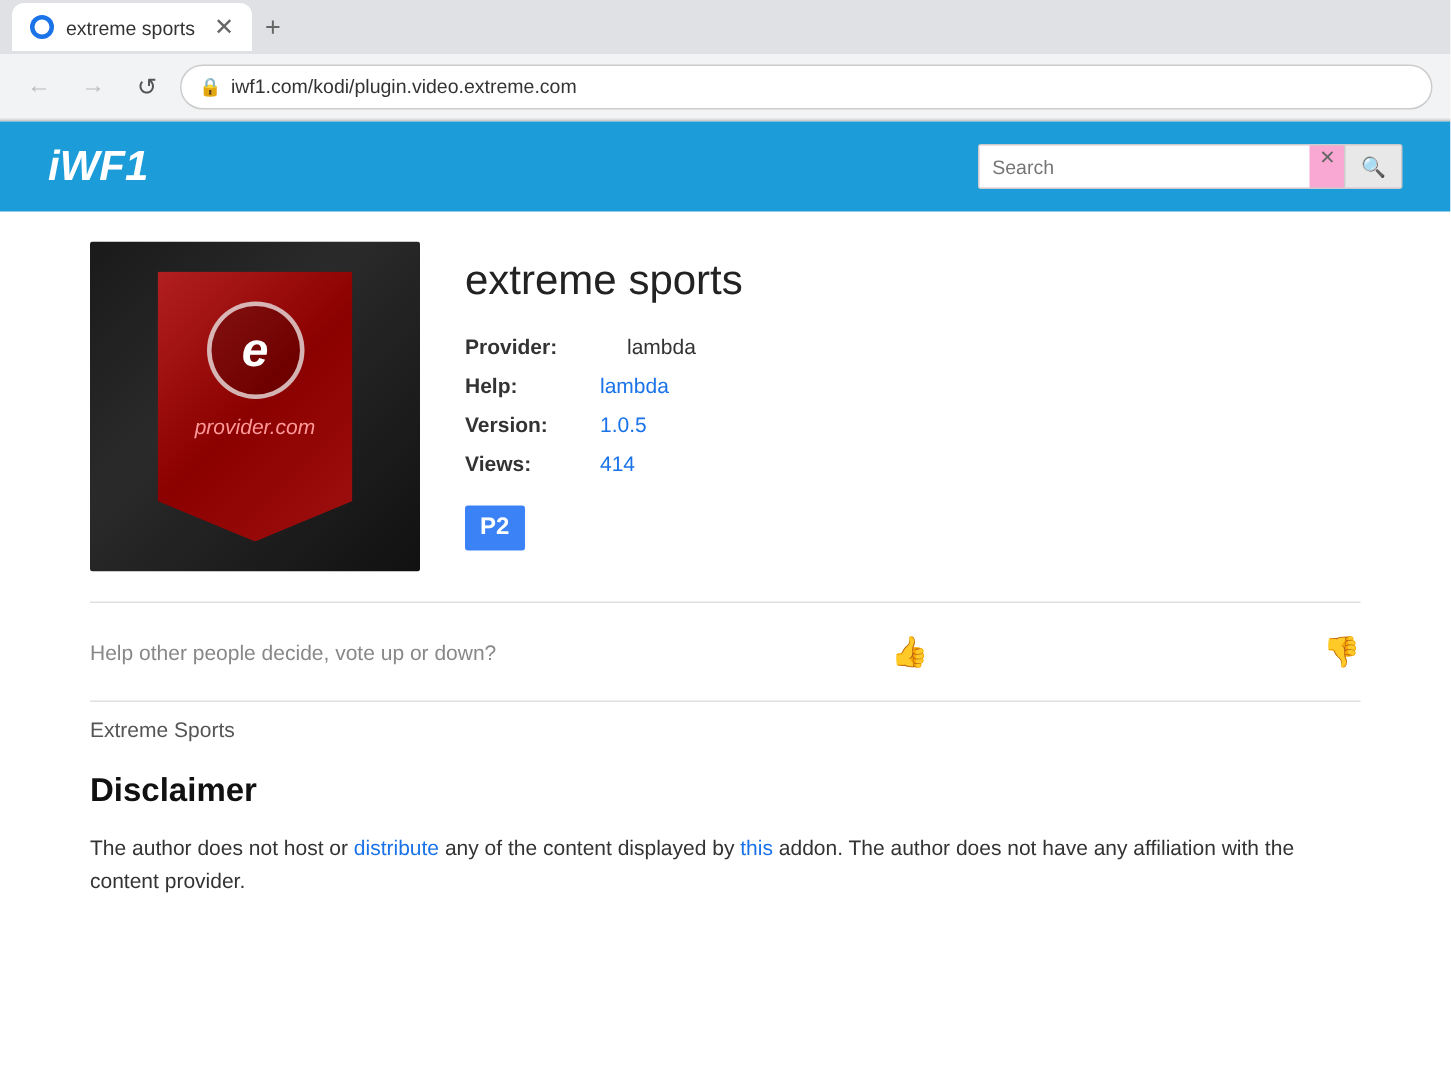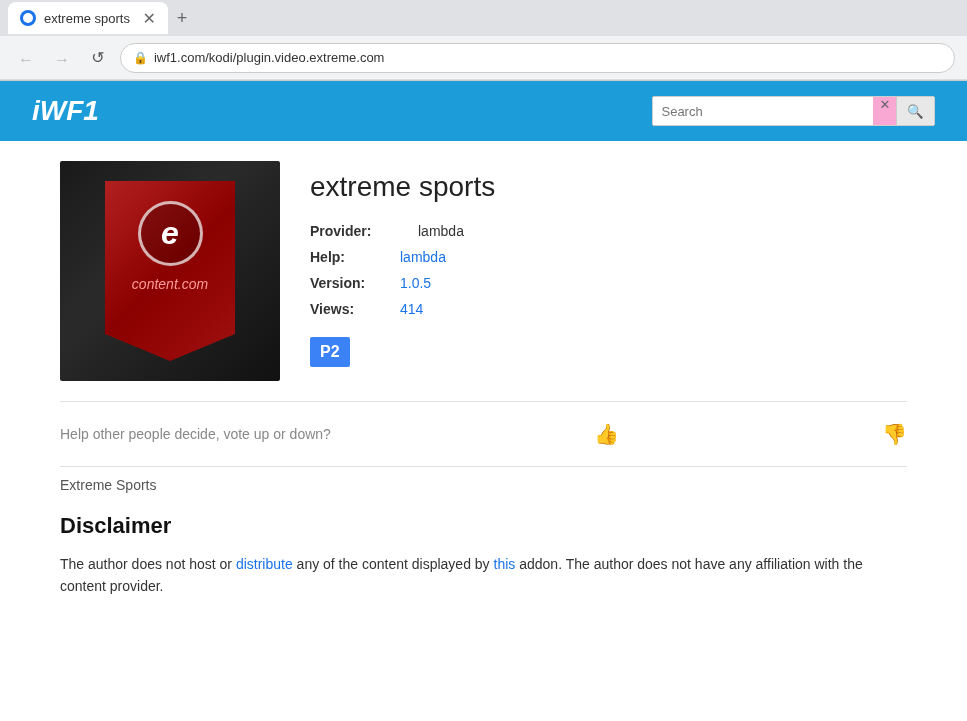--- a/index.html
+++ b/index.html
@@ -104,21 +104,21 @@
 <div class="main-content">
   <div class="plugin-section">
 
     <div class="plugin-image">
       <div class="plugin-thumb">
         <div class="ribbon-banner">
           <div class="ribbon-logo-circle">
             <span class="ribbon-logo-text">e</span>
           </div>
           <div class="ribbon-text">
-            <span>content</span><span style="color:#ff9999">.com</span>
+            <span>provider</span><span style="color:#ff9999">.com</span>
           </div>
         </div>
       </div>
     </div>
 
     <div class="plugin-info">
       <h1 class="plugin-title">extreme sports</h1>
 
       <div class="info-row">
         <span class="info-label">Provider:</span>

